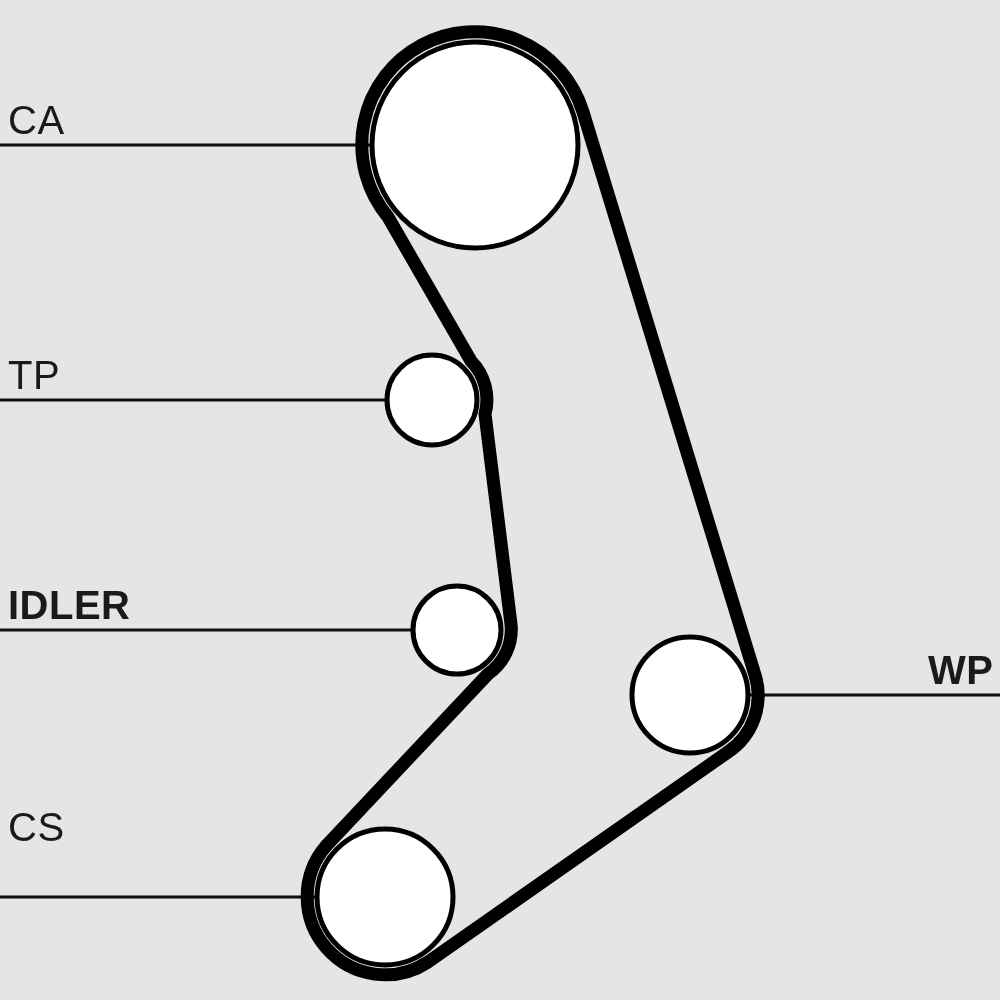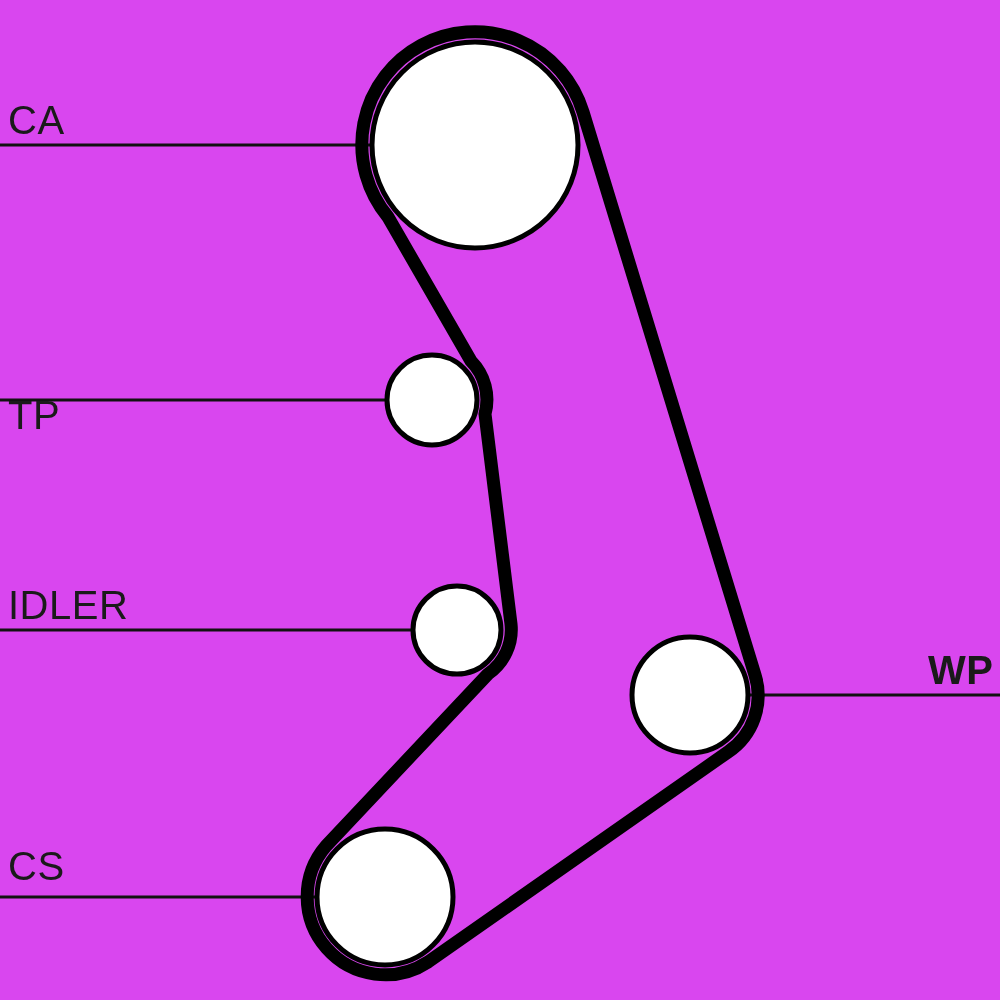--- a/index.html
+++ b/index.html
@@ -4,43 +4,43 @@
 <style>
   html, body {
     margin: 0;
     padding: 0;
     background: #ffffff;
   }
   .stage {
     position: relative;
     width: 1000px;
     height: 1000px;
-    background: #d946ef;
+    background: #e5e5e5;
     overflow: hidden;
     font-family: "Liberation Sans", sans-serif;
   }
   .stage svg {
     position: absolute;
     left: 0;
     top: 0;
   }
   .label {
     position: absolute;
     font-family: "Liberation Sans", sans-serif;
     font-size: 40px;
     line-height: 1;
     color: #1a1a1a;
     letter-spacing: 0.5px;
     white-space: nowrap;
     user-select: none;
   }
   .label-ca    { left: 8px;   top: 100px; }
-  .label-tp    { left: 8px;   top: 355px; margin-top: 40px; }
-  .label-idler { left: 8px;   top: 585px; }
-  .label-cs    { left: 8px;   top: 846px; }
+  .label-tp    { left: 8px;   top: 355px; }
+  .label-idler { left: 8px;   top: 585px; font-weight: bold; }
+  .label-cs    { left: 8px;   top: 807px; }
   .label-wp    { left: 928px; top: 650px; font-weight: bold; }
 </style>
 </head>
 <body>
 
 <div class="stage">
 
   <svg width="1000" height="1000" viewBox="0 0 1000 1000">
 
     <g stroke="#111111" stroke-width="3">

